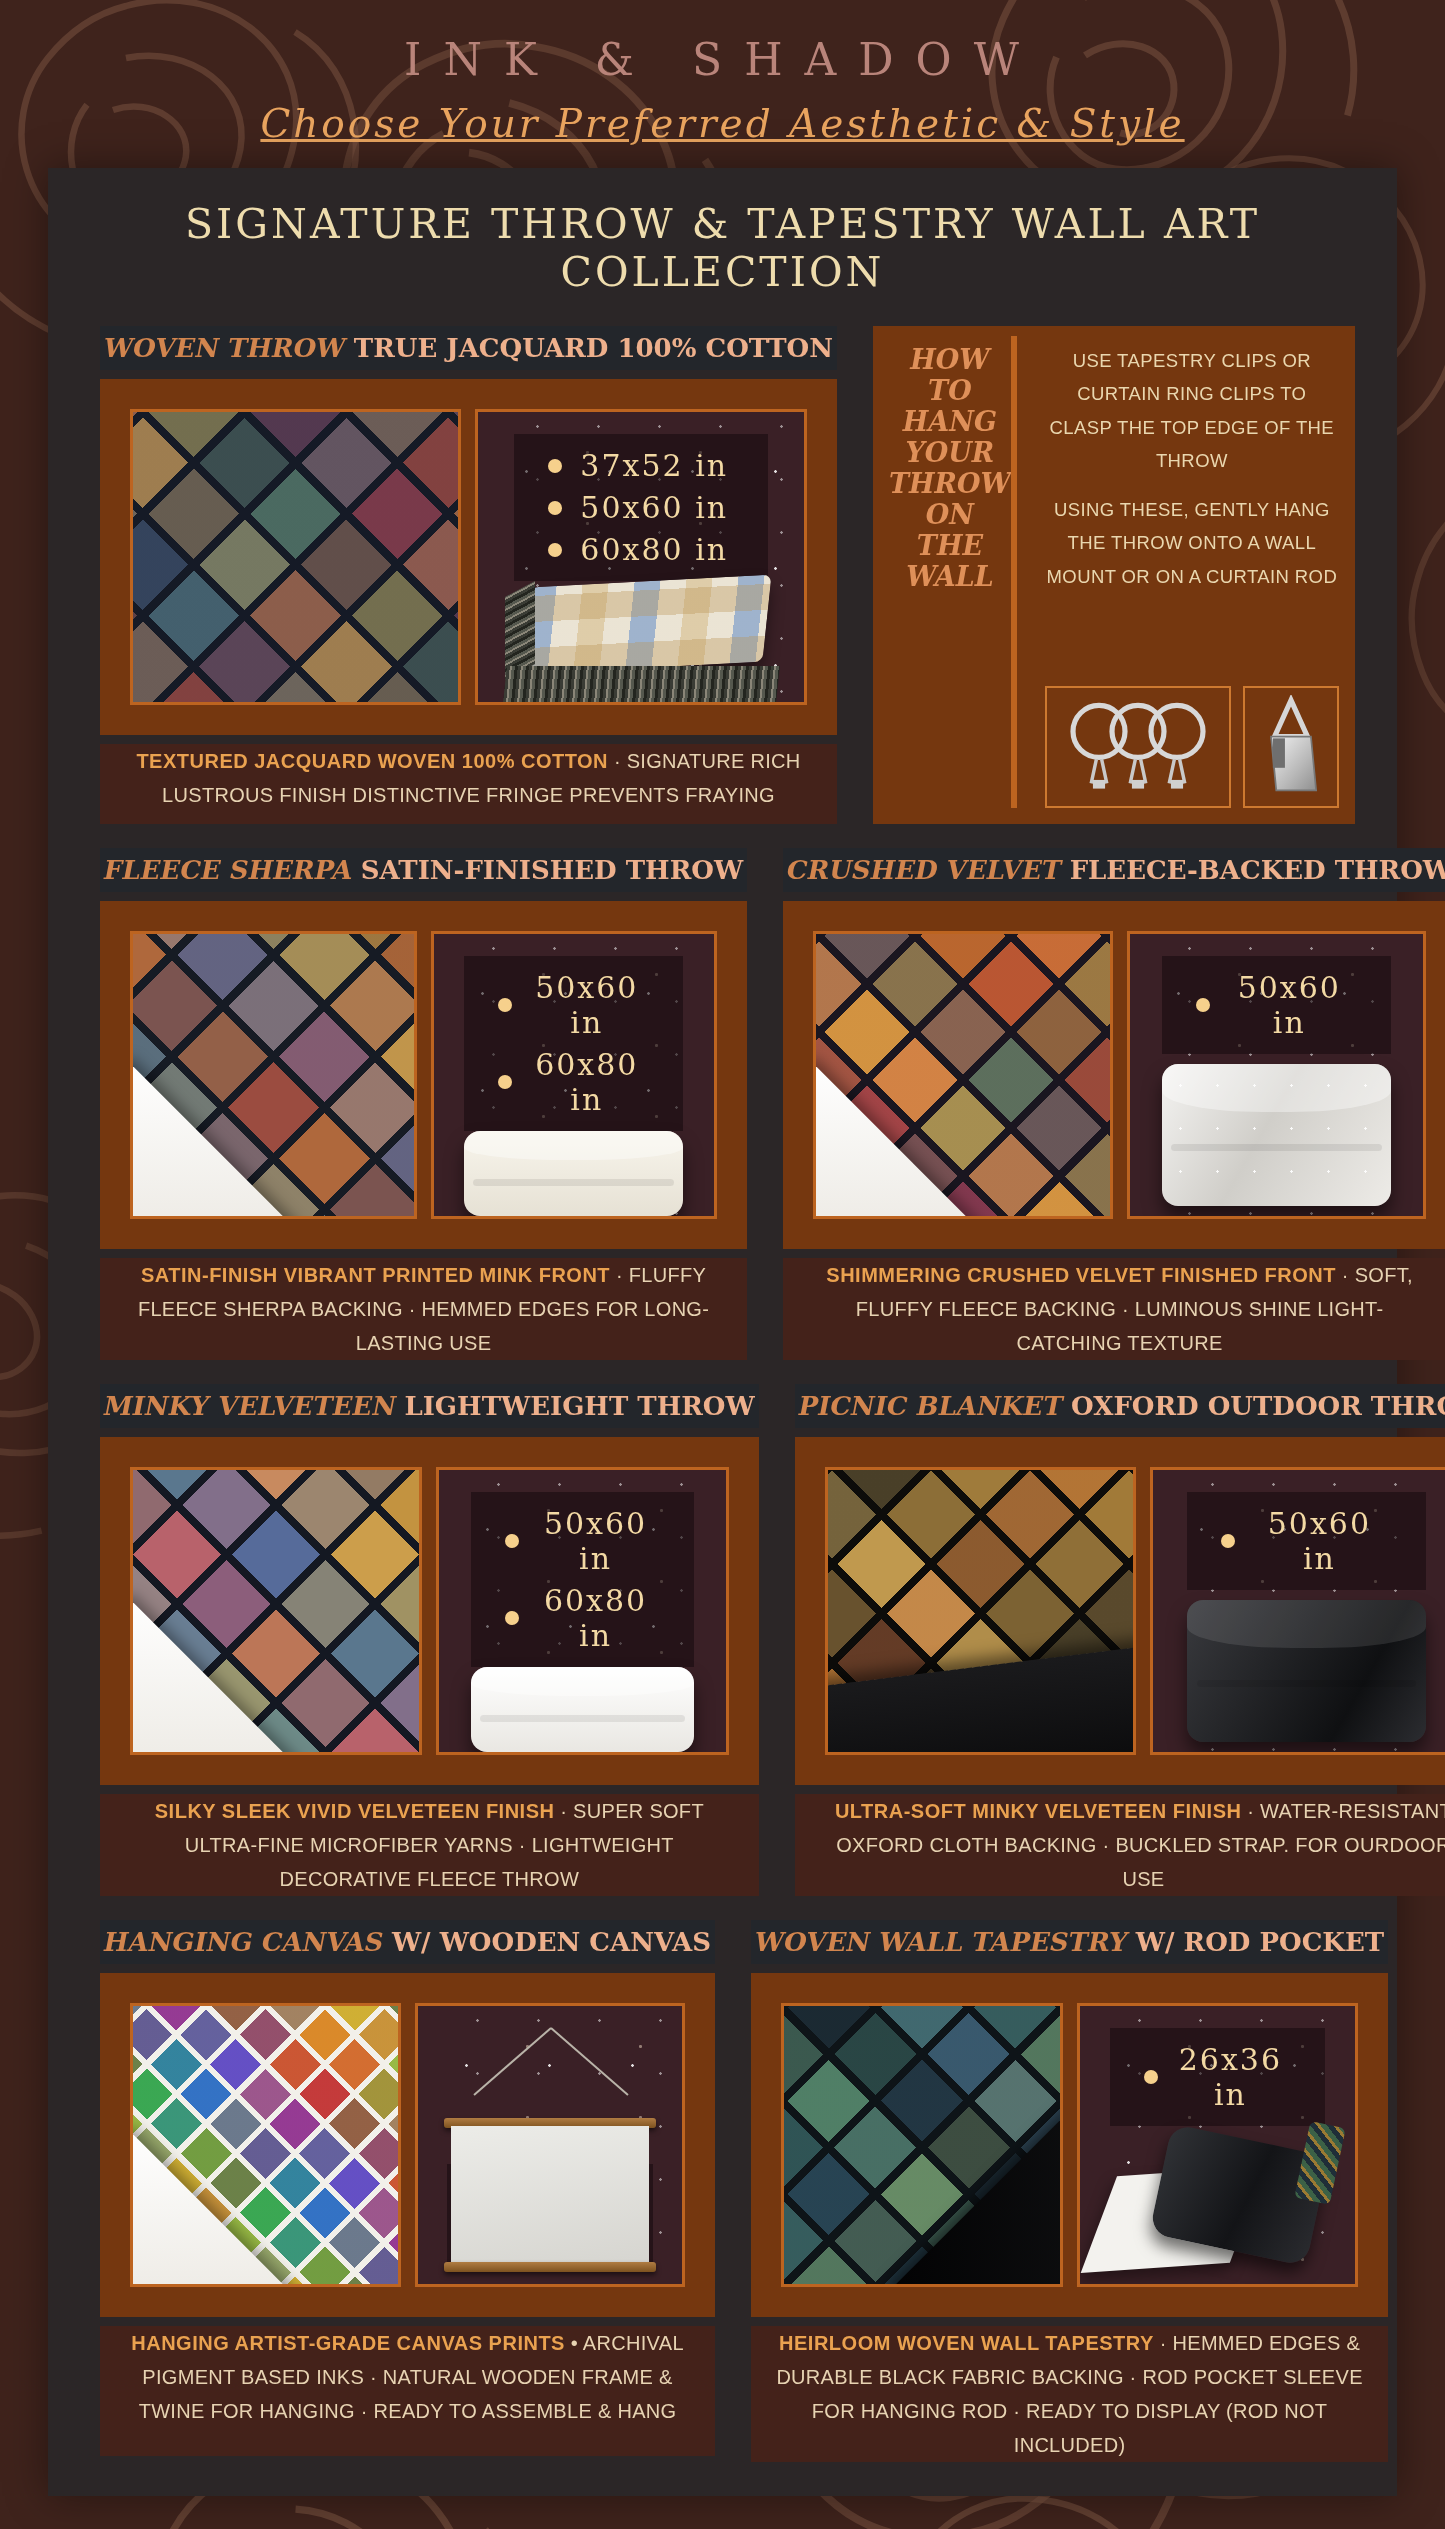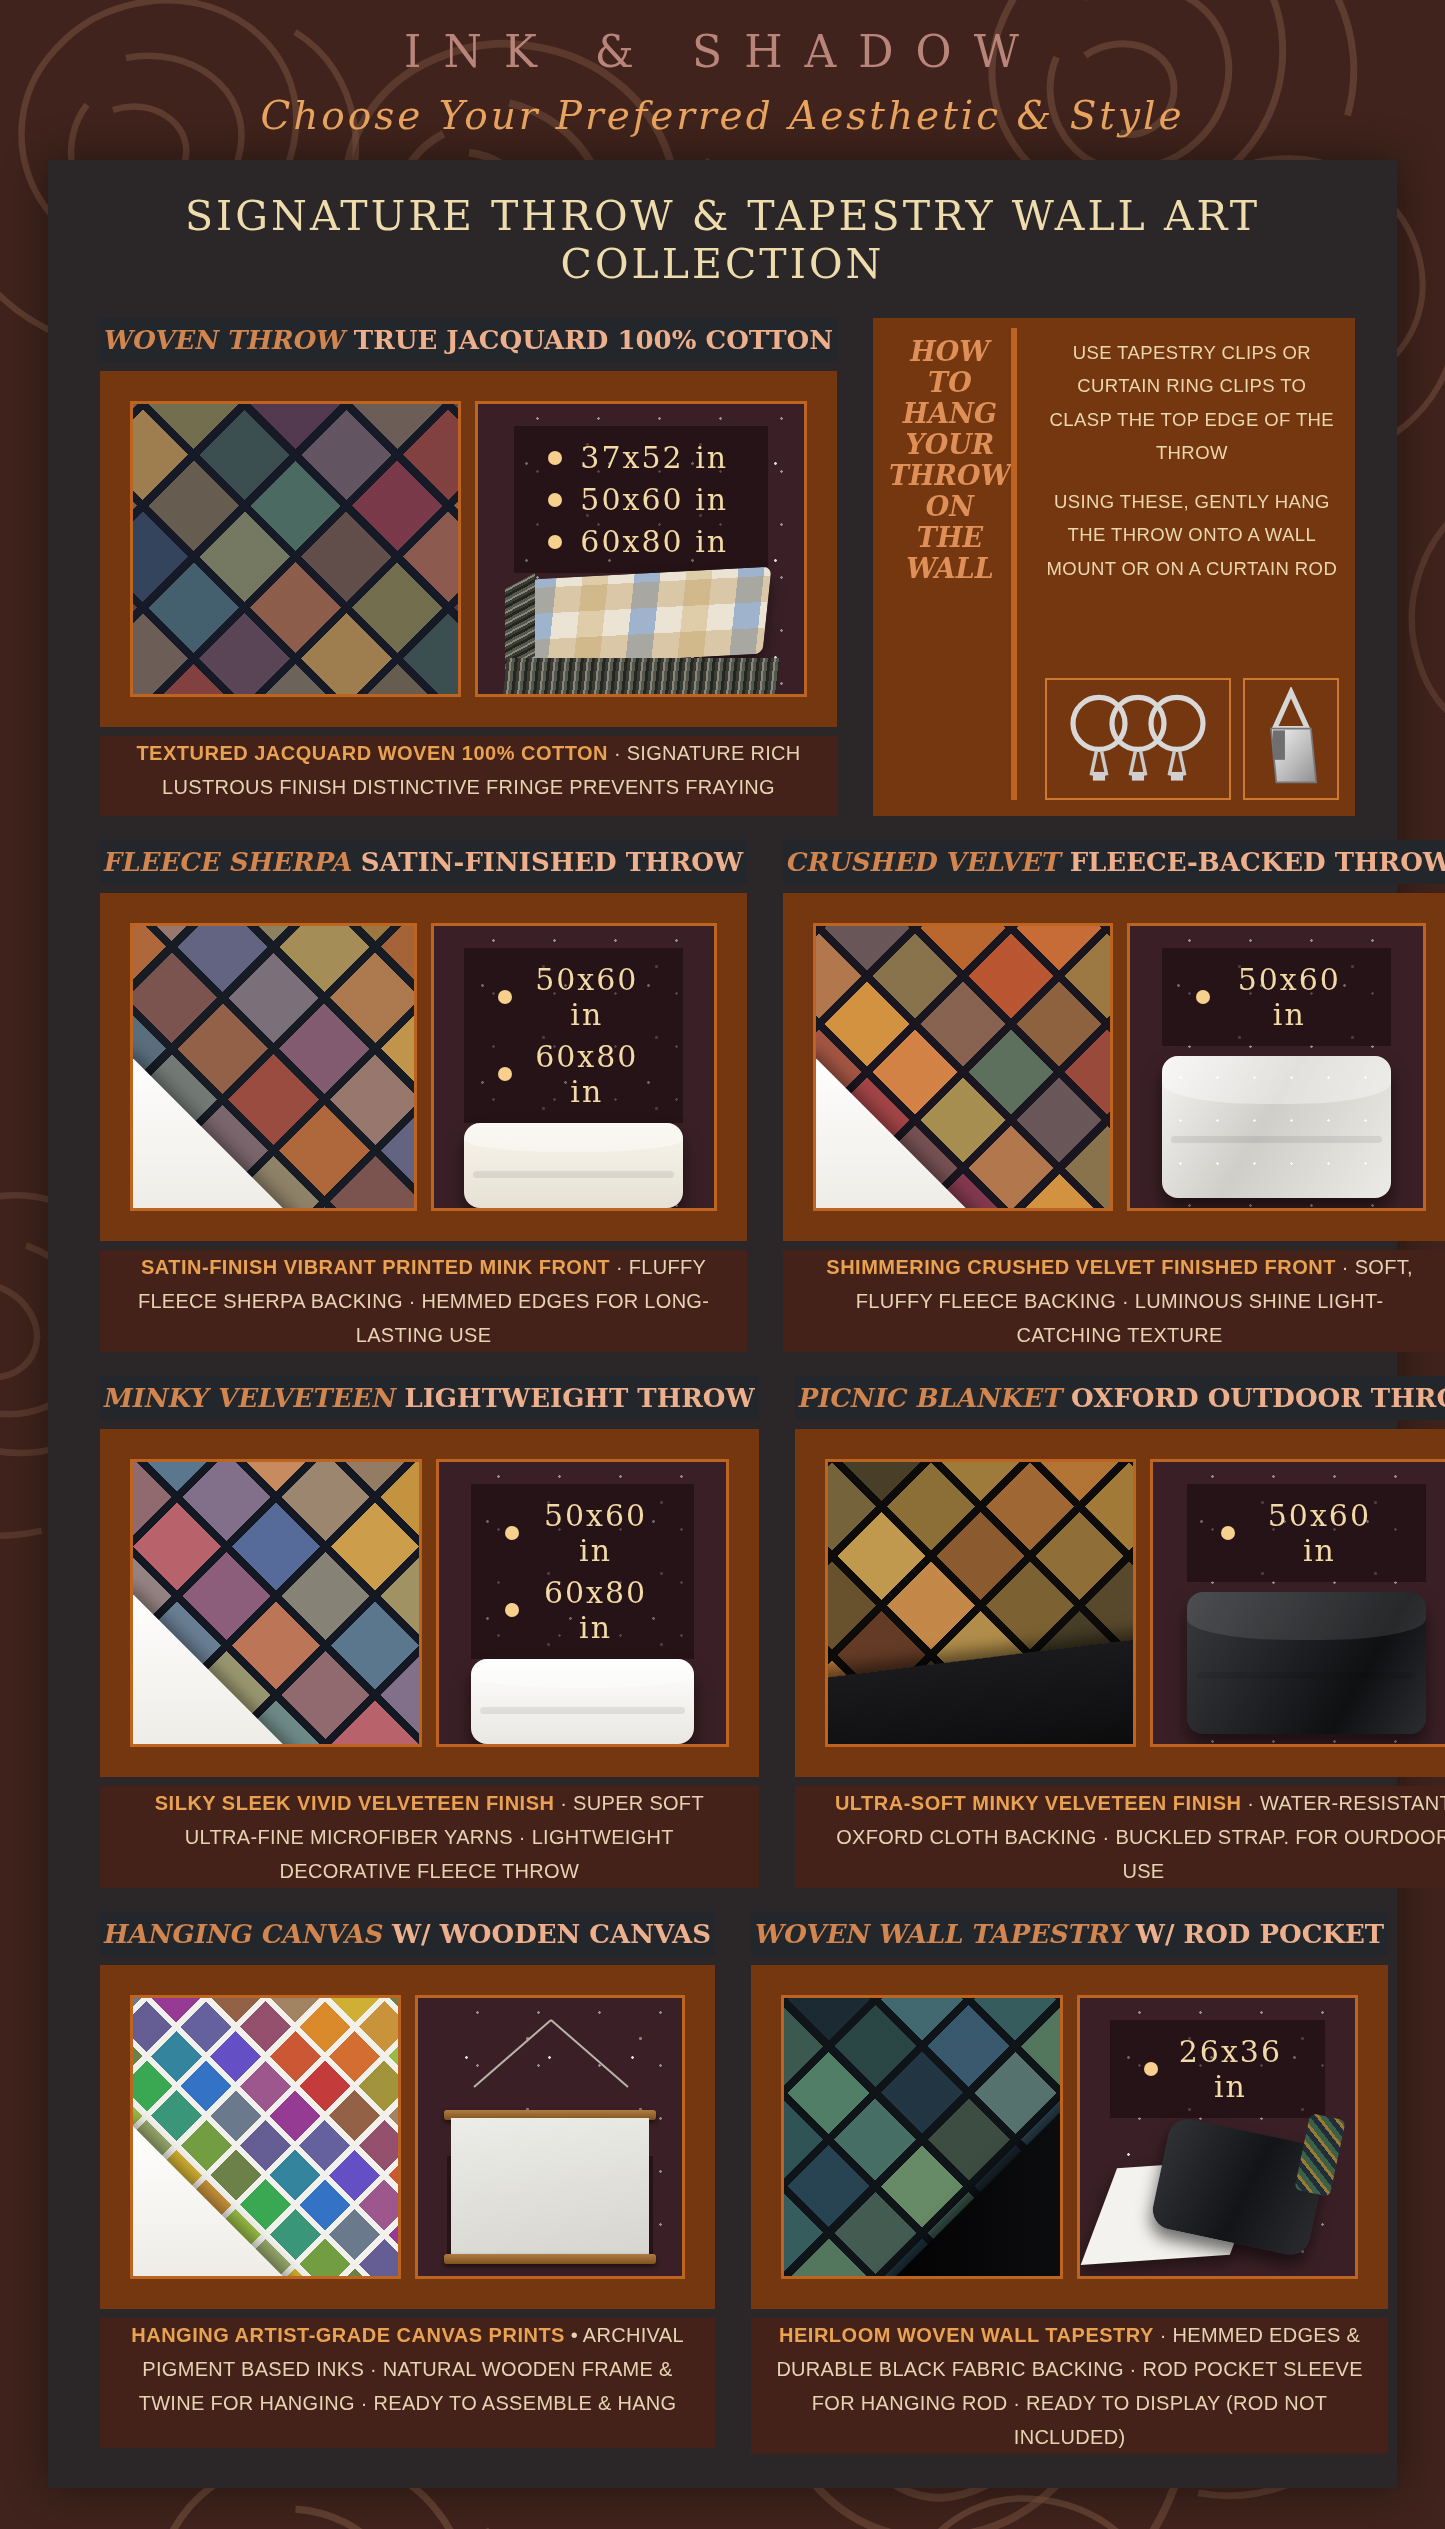--- a/index.html
+++ b/index.html
@@ -3,23 +3,23 @@
 <meta charset="utf-8">
 <style>
   html,body{margin:0;padding:0;}
   body{
     width:1445px;height:2529px;position:relative;overflow:hidden;
     background:#3f231c;font-family:"DejaVu Serif",serif;
   }
   
   .bg-floral{position:absolute;inset:0;z-index:0;}
   
-  .header{position:relative;z-index:1;text-align:center;padding-top:26px;}
+  .header{position:relative;z-index:1;text-align:center;padding-top:34px;}
   .brand{font-size:44px;letter-spacing:22px;color:#b9847a;font-weight:400;margin:0;}
-  .tagline{font-size:39px;font-style:italic;color:#e9a45f;letter-spacing:3px;margin:16px 0 0;}
+  .tagline{font-size:39px;font-style:italic;color:#e9a45f;letter-spacing:3px;margin:16px 0 0;text-decoration:underline;}
   
   .main{position:relative;z-index:1;margin:22px 48px 0;background:#2b2627;
         padding:20px 52px 34px;box-shadow:0 0 40px rgba(0,0,0,.4);}
   .collection-title{text-align:center;font-size:41px;font-weight:400;color:#eedcad;
         letter-spacing:3px;margin:12px 0 30px;}
   .row{display:grid;grid-template-columns:1fr 1fr;gap:36px;margin-bottom:24px;}
   .row:last-of-type{margin-bottom:0;}
   
   .bar{background:#23262b;padding:7px 4px;text-align:center;margin-bottom:9px;
        font-size:26px;white-space:nowrap;overflow:hidden;}

